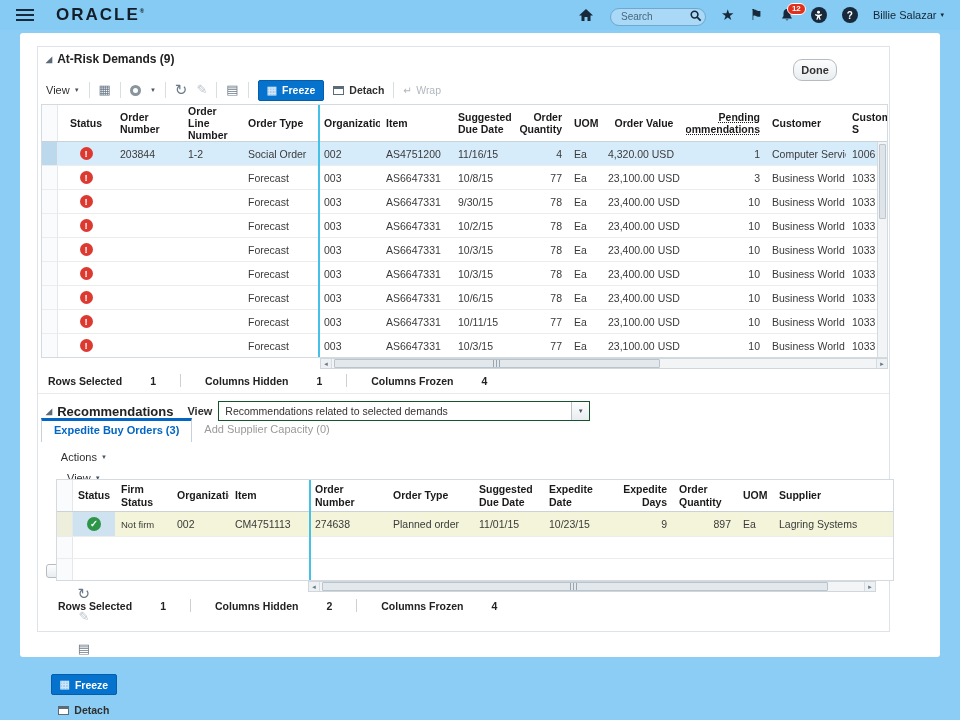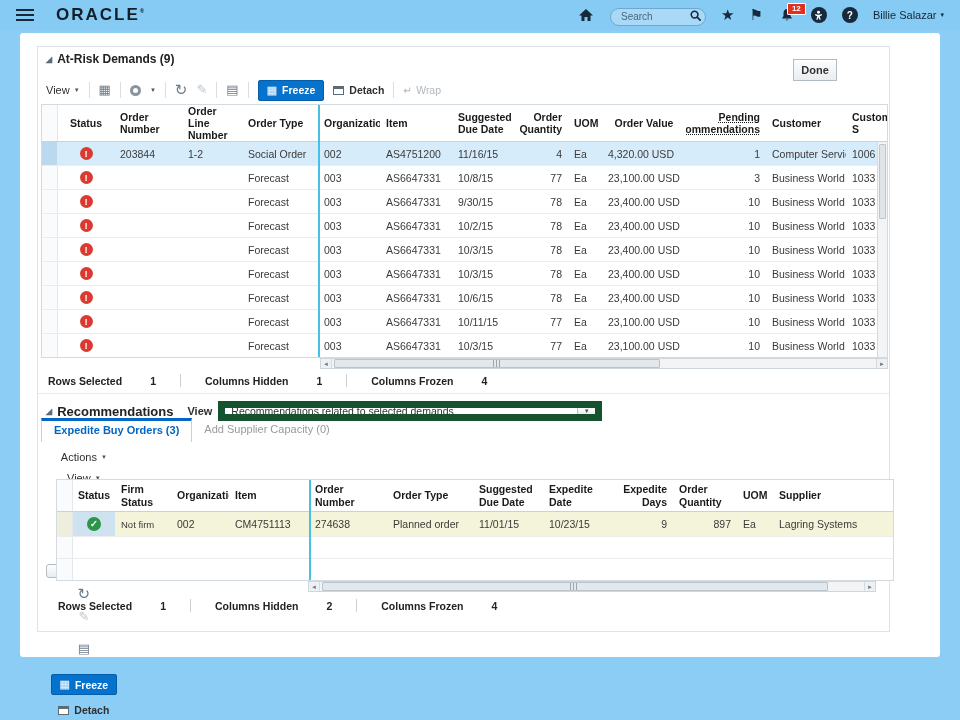--- a/index.html
+++ b/index.html
@@ -17,34 +17,34 @@
   .tb-ico { width:18px; height:16px; display:flex; align-items:center; justify-content:center; cursor:pointer; }
   .tb-ico svg { display:block; }
   .glyph-ico { font-size:15px; color:#17293a; line-height:16px; cursor:pointer; }
   .searchbox { position:relative; width:96px; height:18px; }
   .searchbox input { width:100%; height:100%; border:1px solid #6fa8cc; border-radius:9px; background:#a9d9f6;
                      font-family:"Liberation Sans",sans-serif; font-size:10px; color:#33536b; padding:0 20px 0 10px; outline:none; }
   .searchbox input::placeholder { color:#47677f; }
   .searchbox .mag { position:absolute; right:4px; top:2px; }
   .bell-wrap { position:relative; }
   .badge { position:absolute; left:9px; top:-4px; background:#e0301e; border:1px solid #fff; color:#fff;
-           font-size:8px; font-weight:bold; border-radius:1px; padding:1px 4px; line-height:1; }
+           font-size:8px; font-weight:bold; border-radius:6px; padding:1px 4px; line-height:1; }
   .circle-ico { width:16px; height:16px; border-radius:50%; background:#17293a; color:#fff; font-size:10px; font-weight:bold;
                 display:flex; align-items:center; justify-content:center; cursor:pointer; }
   .username { font-size:11px; color:#152535; cursor:pointer; display:flex; align-items:center; gap:4px; }
   .username .ua { font-size:7px; color:#152535; }
 
   
   .page { position:absolute; left:20px; top:33px; width:920px; height:624px; background:#fff; border-radius:3px; }
   .panel { position:absolute; left:17px; top:13px; width:853px; height:586px; background:#fff; border:1px solid #dde3e8; }
 
   .sec-title { position:absolute; left:8px; top:5px; font-size:12px; font-weight:bold; color:#222;
                display:flex; align-items:center; gap:5px; }
   .disc { font-size:8px; color:#5d6b77; }
-  .btn { display:inline-flex; align-items:center; justify-content:center; border:1px solid #b3bcc3; border-radius:0;
+  .btn { display:inline-flex; align-items:center; justify-content:center; border:1px solid #b3bcc3; border-radius:9px;
          background:linear-gradient(#fdfdfd,#e9edf0); font-size:11px; color:#333; cursor:pointer; }
   .done-btn { position:absolute; right:52px; top:12px; width:44px; height:22px; font-weight:bold; }
 
   
   .toolbar { position:absolute; height:24px; display:flex; align-items:center; gap:9px; font-size:11px; color:#333; }
   .tbar1 { left:8px; top:31px; }
   .tbar2 { left:8px; top:404px;flex-direction:column; }
   .menu-btn { display:flex; align-items:center; gap:4px; cursor:pointer; font-size:11px; color:#2f2f2f; }
   .menu-btn .ma { font-size:6px; color:#4a5560; }
   .tsep { width:1px; height:16px; background:#d9dee2; }
@@ -120,21 +120,21 @@
   .stats .val { font-weight:bold; margin:0 24px 0 28px; }
   .stats .sep { width:1px; height:13px; background:#cfcfcf; margin-right:24px; }
   .stats1 { left:10px; top:327px; }
   .stats2 { left:20px; top:552px; }
   .sec-divider { position:absolute; left:0; top:346px; width:100%; height:1px; background:#e8ebee; }
 
   
   .rec-head { position:absolute; left:8px; top:354px; display:flex; align-items:center; }
   .rec-title { font-size:13px; font-weight:bold; color:#222; display:flex; align-items:center; gap:5px; }
   .view-lbl { font-size:11px; font-weight:bold; color:#2f2f2f; margin-left:14px; margin-right:6px; }
-  .dd { display:flex; height:20px; border:7px solid #14532d; background:#fff; }
+  .dd { display:flex; height:20px; border:1px solid #14532d; background:#fff; }
   .dd-text { width:352px; font-size:10.5px; color:#333; padding:0 6px; display:flex; align-items:center; overflow:hidden; white-space:nowrap; }
   .dd-btn { width:18px; border-left:1px solid #b9c2c9; background:linear-gradient(#fdfdfd,#e9edf0);
             font-size:6px; color:#4a5560; display:flex; align-items:center; justify-content:center; cursor:pointer; }
 
   
   .tabs { position:absolute; left:3px; top:360px; height:25px; display:flex; align-items:flex-start;margin-top:11px; }
   .tab { font-size:11px; color:#9a9a9a; padding:5px 12px 6px; cursor:pointer; white-space:nowrap; }
   .tab.active { color:#0366c4; font-weight:bold; background:#fff; border:1px solid #c8d1d8; border-bottom:none;
                 border-top:3px solid #0366c4; padding-top:3px; }
 </style>

